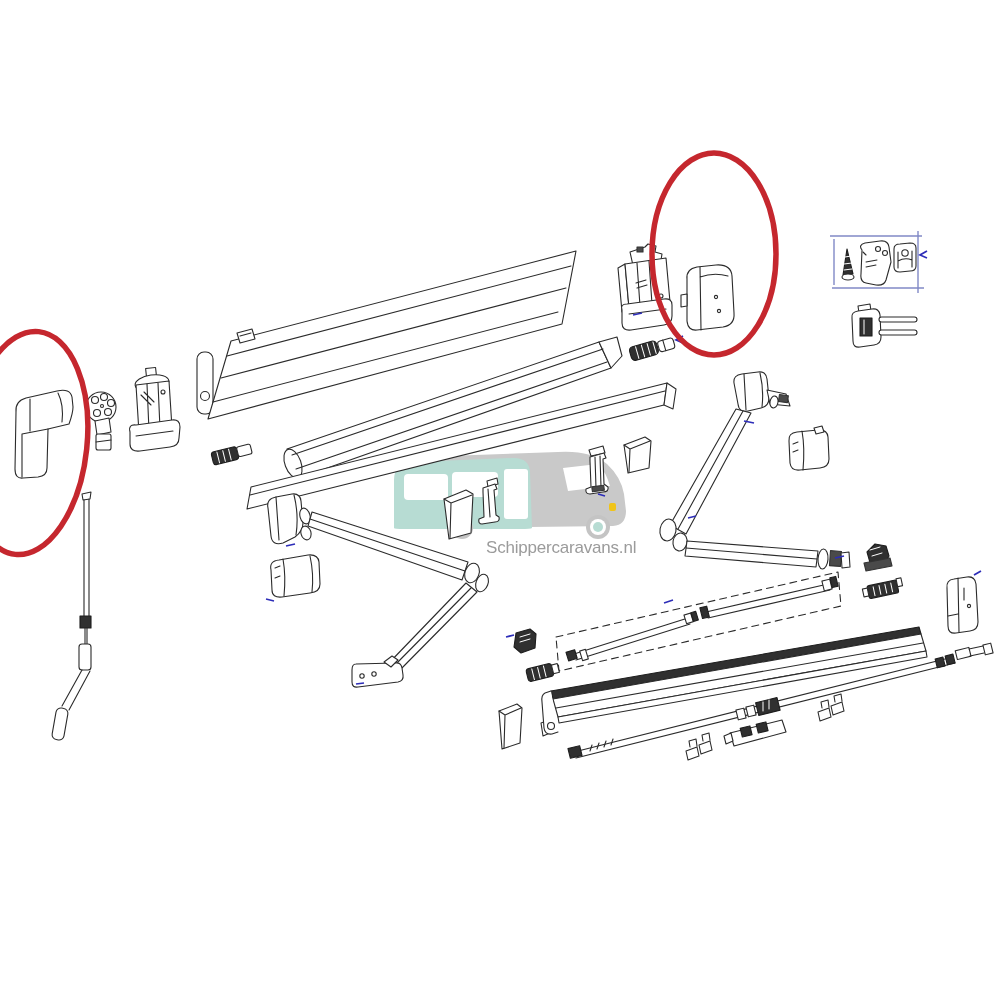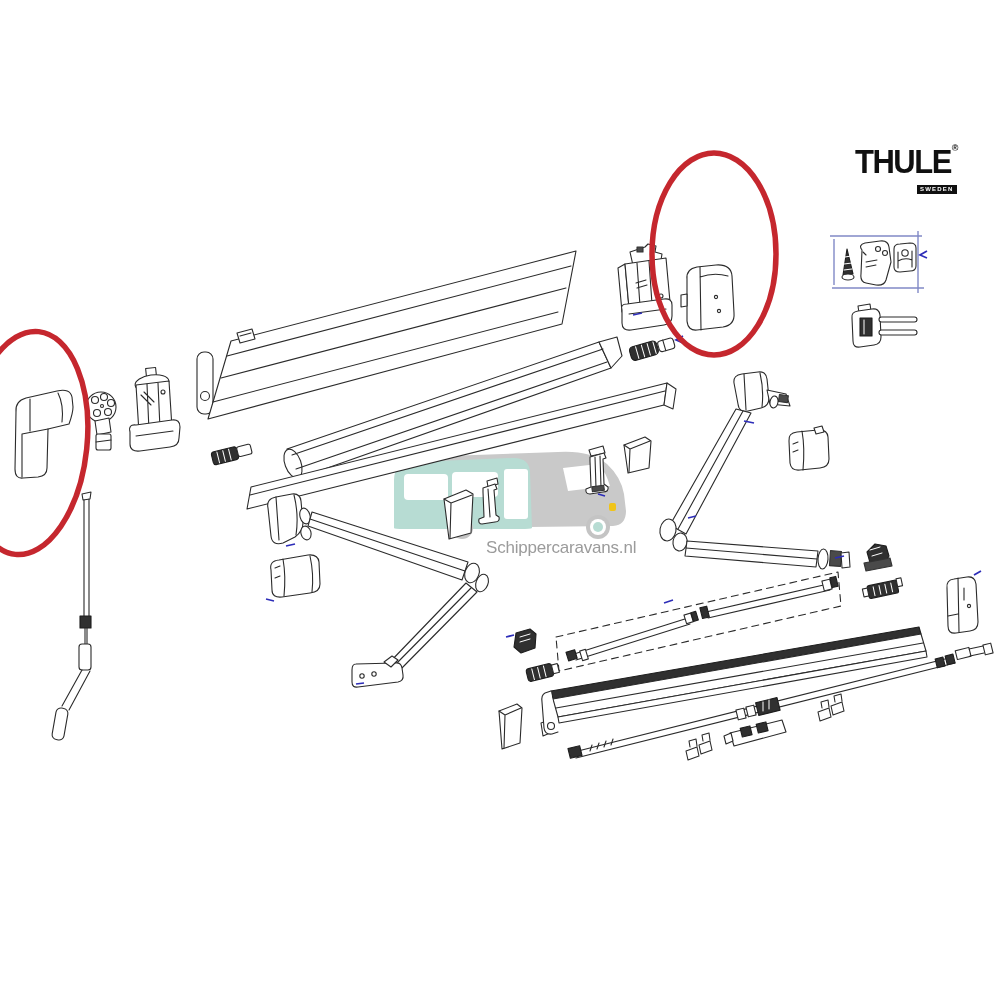--- a/index.html
+++ b/index.html
@@ -354,21 +354,14 @@
     <path d="M 598 494 l 7 2"></path>
     <path d="M 664 603 l 9 -3"></path>
   </g>
 
   <g class="red-hl" stroke="#c5272e">
     <ellipse cx="714" cy="254" rx="62" ry="101"></ellipse>
     <ellipse cx="27" cy="443" rx="60" ry="112" transform="rotate(6 27 443)"></ellipse>
   </g>
 </svg>
 
-  <div class="thule-logo">
-    <div class="logo-row">
-      <span class="logo-text">THULE</span>
-      <span class="reg">®</span>
-    </div>
-    <span class="sweden-tag">SWEDEN</span>
-  </div>
 
 </div>
 
 </body></html>

